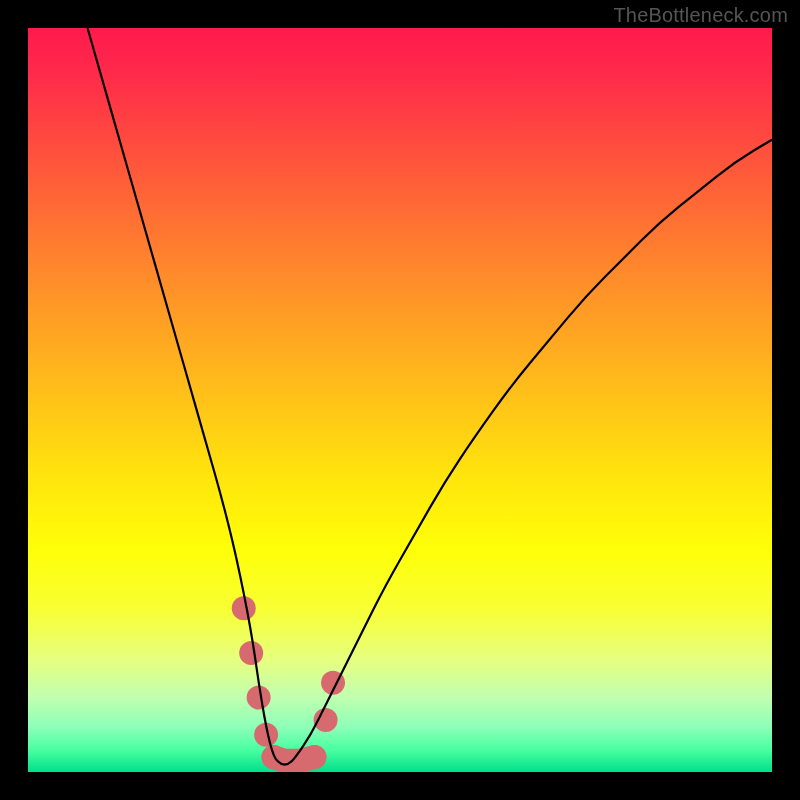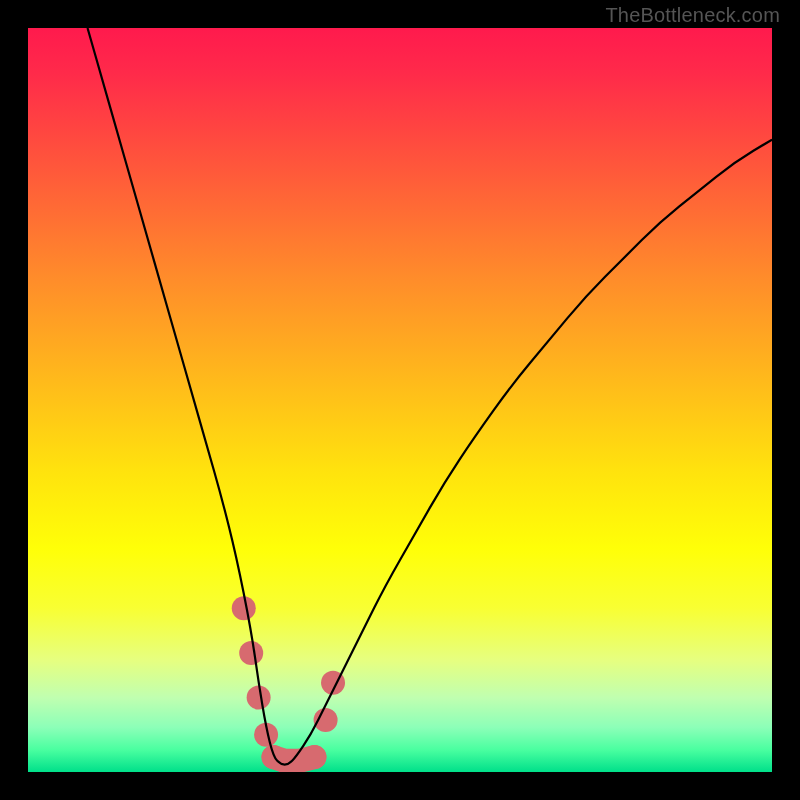--- a/index.html
+++ b/index.html
@@ -47,21 +47,21 @@
   }
   .curve-svg {
     position: absolute;
     inset: 0;
     width: 100%;
     height: 100%;
   }
   .watermark {
     position: absolute;
     top: 4px;
-    right: 20px;
+    right: 12px;
     color: #555;
     font-size: 20px;
     font-weight: 500;
     letter-spacing: 0.2px;
     user-select: none;
   }
 </style>
 </head>
 <body>
 

